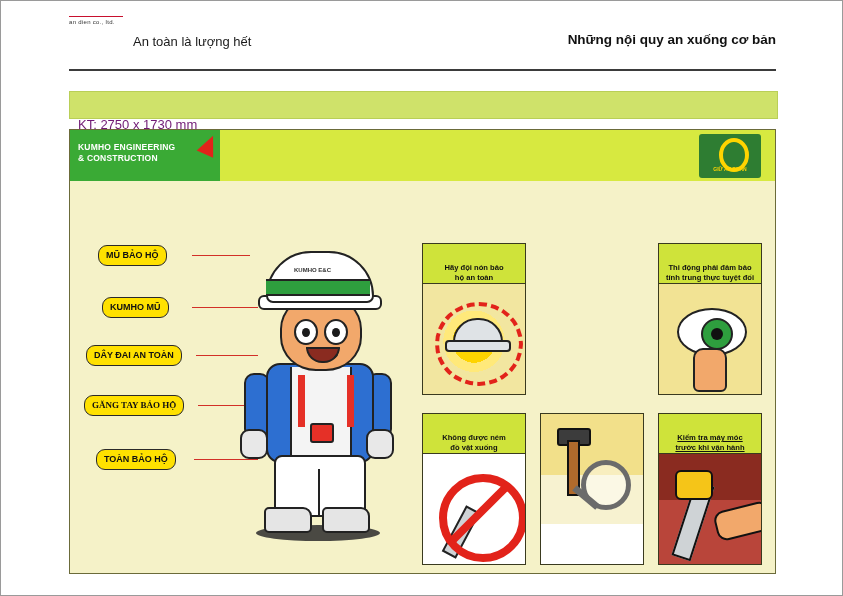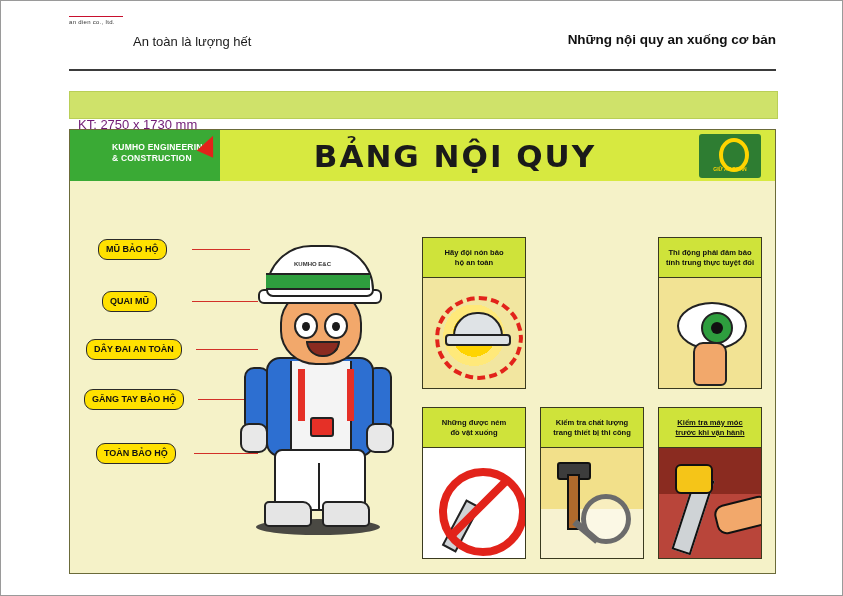--- a/index.html
+++ b/index.html
@@ -25,21 +25,21 @@
   .poster-top{position:absolute;left:0;top:0;width:705px;height:51px;background:#cfe33a;}
   .poster-top-inner{position:absolute;left:0;top:0;width:705px;height:51px;background:#d7e940;}
   .kumho-box{position:absolute;left:0;top:0;width:150px;height:51px;background:#3aaa35;}
   .kumho-txt{position:absolute;left:8px;top:12px;font-size:8.5px;font-weight:bold;color:#ffffff;line-height:11px;letter-spacing:.2px;}
   .kumho-arrow{position:absolute;left:130px;top:5px;width:0;height:0;border-left:9px solid transparent;border-right:9px solid transparent;border-bottom:20px solid #e2231a;transform:rotate(24deg);}
   .poster-title{position:absolute;left:150px;top:4px;width:470px;height:44px;text-align:center;font-family:"DejaVu Sans",sans-serif;font-size:31px;font-weight:bold;color:#1a1a1a;letter-spacing:2px;line-height:44px;}
   .seal{position:absolute;right:14px;top:4px;width:62px;height:44px;background:#2e7d32;border-radius:3px;}
   .seal-o{position:absolute;left:20px;top:4px;width:22px;height:26px;border:4px solid #ffd400;border-radius:50%;}
   .seal-txt{position:absolute;left:0;top:32px;width:62px;text-align:center;font-size:5px;font-weight:bold;color:#ffd400;}
 
-  .poster-body{position:absolute;left:0;top:45px;width:705px;height:392px;border-radius:11px;}
+  .poster-body{position:absolute;left:0;top:51px;width:705px;height:392px;border-radius:11px;}
 
   
   .label{position:absolute;background:#ffe100;border:1.5px solid #2a2a2a;border-radius:9px;height:19px;line-height:19px;text-align:center;font-size:9px;font-weight:bold;color:#111;padding:0 7px;white-space:nowrap;}
   .leader{position:absolute;height:1px;background:#d23028;}
 
   
   .mascot{position:absolute;left:160px;top:62px;width:175px;height:290px;}
   .helmet{position:absolute;left:36px;top:8px;width:104px;height:48px;background:#ffffff;border:2px solid #222;border-radius:52px 52px 8px 8px;}
   .helmet-stripe{position:absolute;left:-2px;top:26px;width:104px;height:13px;background:#2e9e3e;border-top:2px solid #222;border-bottom:2px solid #222;}
   .helmet-brand{position:absolute;left:26px;top:14px;font-size:6px;font-weight:bold;color:#333;}
@@ -59,21 +59,21 @@
   .arm.l{left:14px;} .arm.r{left:136px;}
   .legs{position:absolute;left:44px;top:212px;width:88px;height:58px;background:#ffffff;border:2px solid #222;border-radius:8px;}
   .leg-split{position:absolute;left:42px;top:12px;width:2px;height:46px;background:#222;}
   .boot{position:absolute;top:264px;width:44px;height:22px;background:#e5e5e5;border:2px solid #222;border-radius:5px 9px 5px 5px;}
   .boot.l{left:34px;} .boot.r{left:92px;}
   .shadow{position:absolute;left:26px;top:282px;width:124px;height:16px;background:#2b2b2b;border-radius:50%;opacity:.85;}
 
   
   .cards{position:absolute;left:352px;top:62px;width:340px;height:322px;}
   .card{position:absolute;width:104px;height:152px;border:1.5px solid #3a3a1f;box-sizing:border-box;background:#ffffff;}
-  .card .cap{height:40px;background:#cfe33a;border-bottom:1.5px solid #3a3a1f;display:flex;align-items:center;justify-content:center;text-align:center;padding:0 3px;box-sizing:border-box;}
+  .card .cap{height:40px;background:#cfe33a;border-bottom:1.5px solid #3a3a1f;display:flex;align-items:flex-end;justify-content:center;text-align:center;padding:0 3px;box-sizing:border-box;}
   .card .cap span{font-size:7.6px;font-weight:bold;color:#111;line-height:10px;}
   .card .art{position:relative;height:110px;overflow:hidden;}
 
   
   .art-rays{background:radial-gradient(circle at 50% 52%, #ffd400 0 28%, #ffe97a 28% 40%, #f2e6a0 40% 100%);}
   .art-grey{background:linear-gradient(#ffffff 0 58%, #b9b9b9 58% 100%);}
   .art-eye{background:#f2e394;}
   .art-red{background:#ffffff;}
   .art-tool{background:linear-gradient(#f2e08a 0 55%, #f7f2d0 55% 100%);}
   .art-wrench{background:linear-gradient(#8a2b20 0 42%, #b9453a 42% 100%);}
@@ -122,43 +122,42 @@
 
   <div class="kt-bar">
     <div class="kt-text">KT:  2750 x 1730 mm</div>
   </div>
 
   <div class="poster">
 
     <div class="poster-top">
       <div class="poster-top-inner"></div>
       <div class="kumho-box">
-        <div class="kumho-txt" style="white-space:pre-line;margin-left:34px;">KUMHO ENGINEERING
+        <div class="kumho-txt" style="white-space:pre-line;">KUMHO ENGINEERING
 &amp; CONSTRUCTION</div>
       </div>
       <div class="kumho-arrow"></div>
-      <div class="poster-title">BẢNG NỘI QUY</div>
       <div class="seal">
         <div class="seal-o"></div>
         <div class="seal-txt">GIỮ AN TOÀN</div>
       </div>
     </div>
 
     <div class="poster-body">
 
       <div class="label" style="left:28px;top:64px;">MŨ BẢO HỘ</div>
       <div class="leader" style="left:122px;top:74px;width:58px;"></div>
 
-      <div class="label" style="left:32px;top:116px;">QUAI  MŨ</div>
+      <div class="label" style="left:32px;top:116px;">KUMHO  MŨ</div>
       <div class="leader" style="left:122px;top:126px;width:66px;"></div>
 
       <div class="label" style="left:16px;top:164px;">DÂY ĐAI AN TOÀN</div>
       <div class="leader" style="left:126px;top:174px;width:62px;"></div>
 
-      <div class="label" style="left:14px;top:214px;">GĂNG TAY BẢO HỘ</div>
+      <div class="label" style="left:14px;top:214px;font-family:Liberation Serif, serif;">GĂNG TAY BẢO HỘ</div>
       <div class="leader" style="left:128px;top:224px;width:48px;"></div>
 
       <div class="label" style="left:26px;top:268px;">TOÀN BẢO HỘ</div>
       <div class="leader" style="left:124px;top:278px;width:64px;"></div>
 
       <div class="mascot">
         <div class="shadow"></div>
         <div class="arm l"></div>
         <div class="arm r"></div>
         <div class="body">
@@ -214,36 +213,32 @@
                 <div class="eye-iris">
                   <div class="eye-pup"></div>
                 </div>
               </div>
             <div class="hand-up"></div>
           </div>
         </div>
 
         <div class="card" style="left:0;top:170px;">
           <div class="cap">
-              <span style="white-space:pre-line;">Những được ném
+              <span style="white-space:pre-line;">Không được ném
 đồ vật xuống</span>
             </div>
           <div class="art art-red">
             <div class="wrench-d"></div>
             <div class="ban">
                 <div class="ban-bar"></div>
               </div>
           </div>
         </div>
 
         <div class="card" style="left:118px;top:170px;">
-          <div class="cap">
-              <span style="white-space:pre-line;">Kiểm tra chất lượng
-trang thiết bị thi công</span>
-            </div>
           <div class="art art-tool">
             <div class="hammer-h"></div>
             <div class="hammer-s"></div>
             <div class="magnify"></div>
             <div class="magnify-h"></div>
           </div>
         </div>
 
         <div class="card" style="left:236px;top:170px;">
           <div class="cap">

